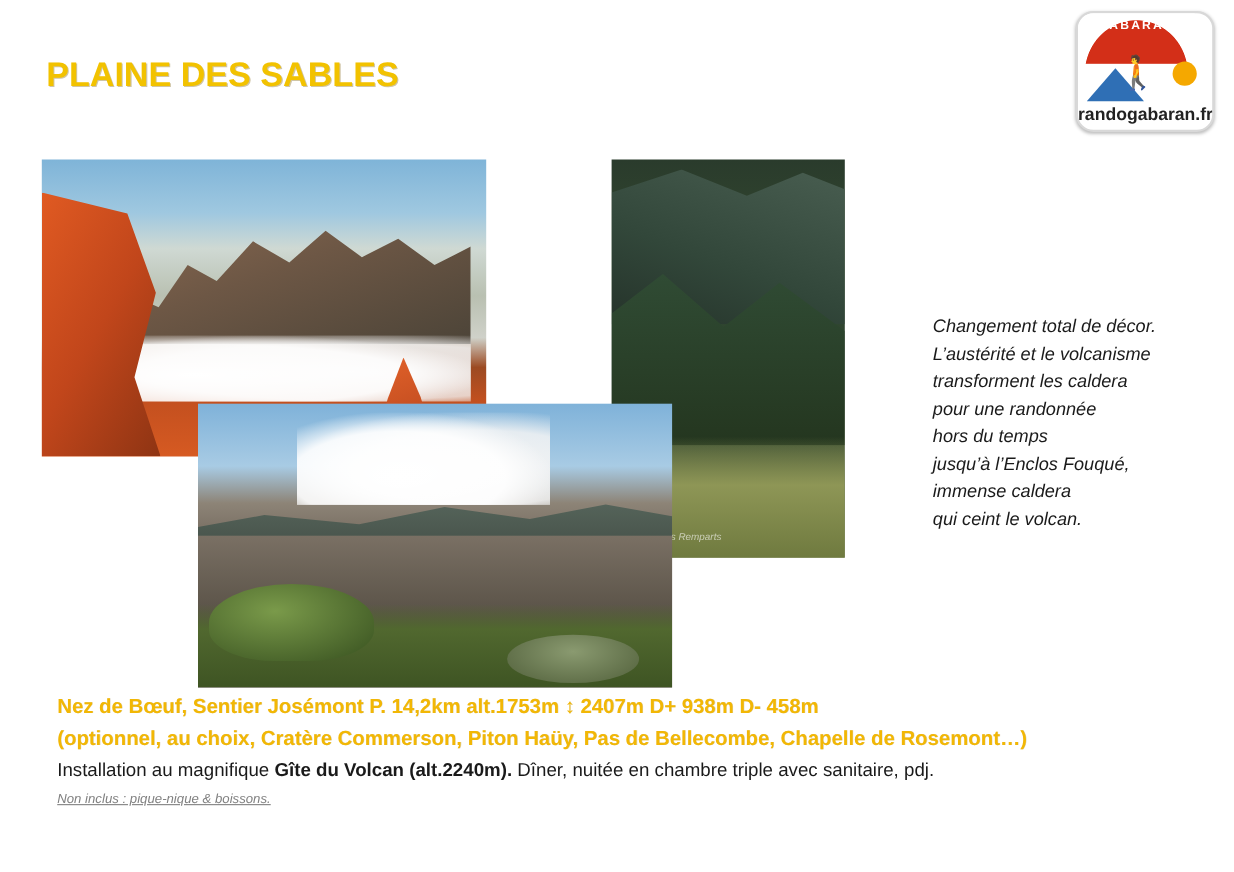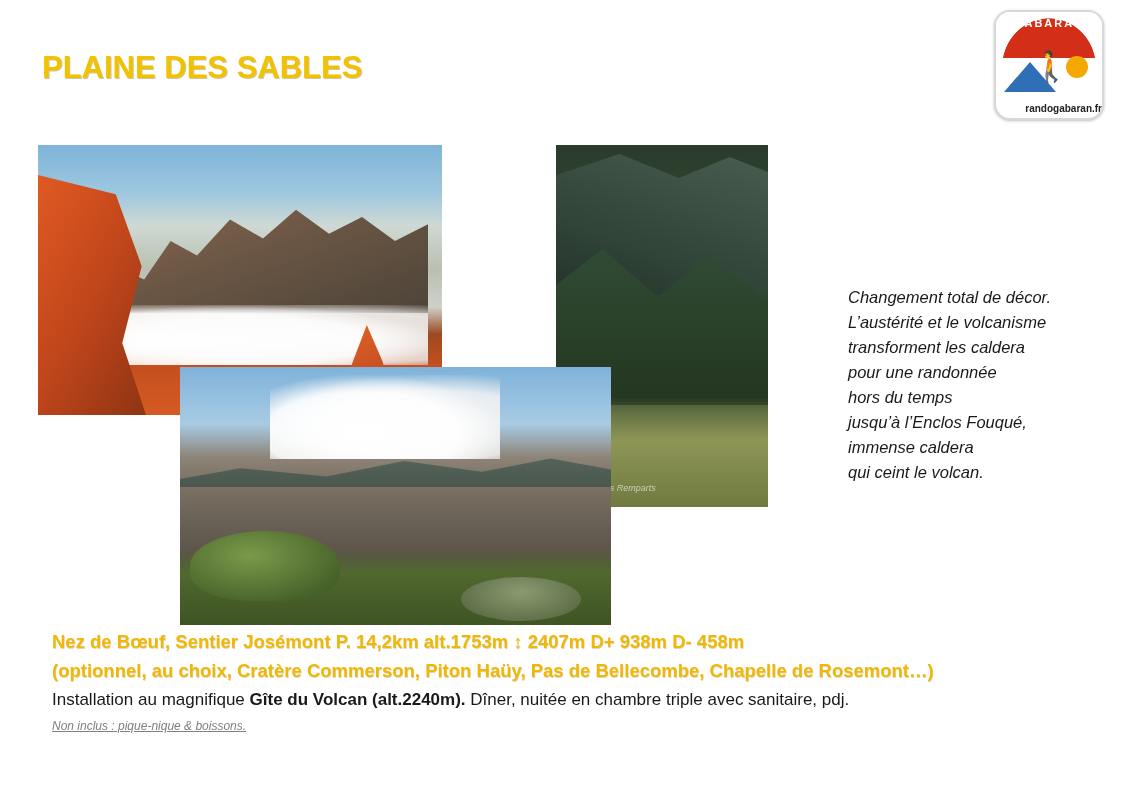--- a/index.html
+++ b/index.html
@@ -56,20 +56,21 @@
     position: absolute;
     right: 18px;
     top: 10px;
     width: 106px;
     height: 106px;
     border-radius: 16px;
     background: #ffffff;
     border: 2px solid #d8d8d8;
     box-shadow: 0 1px 3px rgba(0,0,0,0.25);
     overflow: hidden;
+    padding-left: 16px;
   }
   .logo-arc {
     position: absolute;
     left: 0; top: 0;
     width: 106px; height: 46px;
     background: radial-gradient(ellipse at 50% 120%, #d32f18 0%, #d32f18 62%, #ffffff 63%);
   }
   .logo-arc-text {
     position: absolute;
     left: 0; top: 5px;
@@ -105,21 +106,21 @@
     font-size: 30px;
     line-height: 30px;
     color: #d32f18;
   }
   .logo-caption {
     position: absolute;
     left: 0;
     bottom: 4px;
     width: 106px;
     text-align: right;
-    font-size: 10px;
+    font-size: 16px;
     font-weight: bold;
     color: #222222;
   }
 
   
   .photo {
     position: absolute;
     overflow: hidden;
     background: #777;
   }

